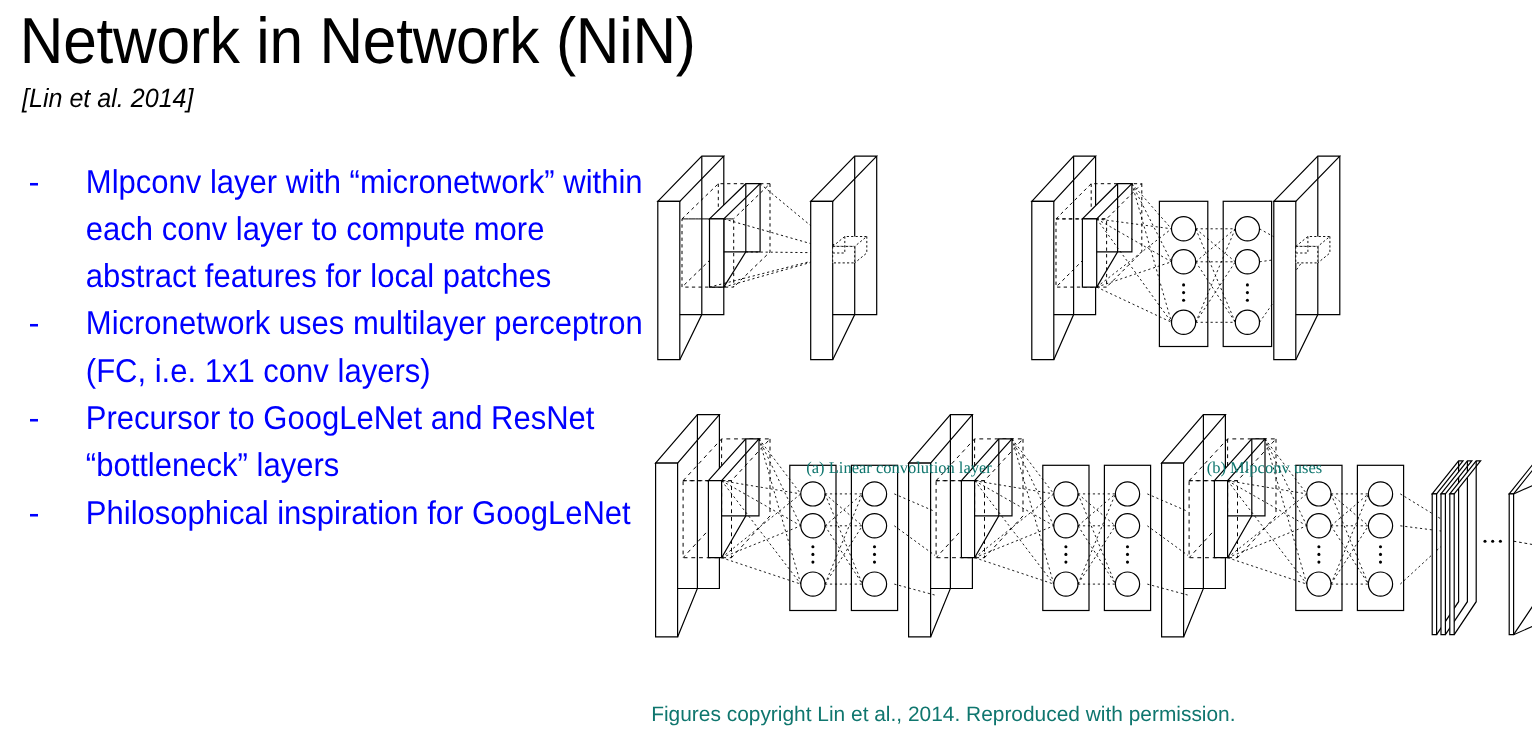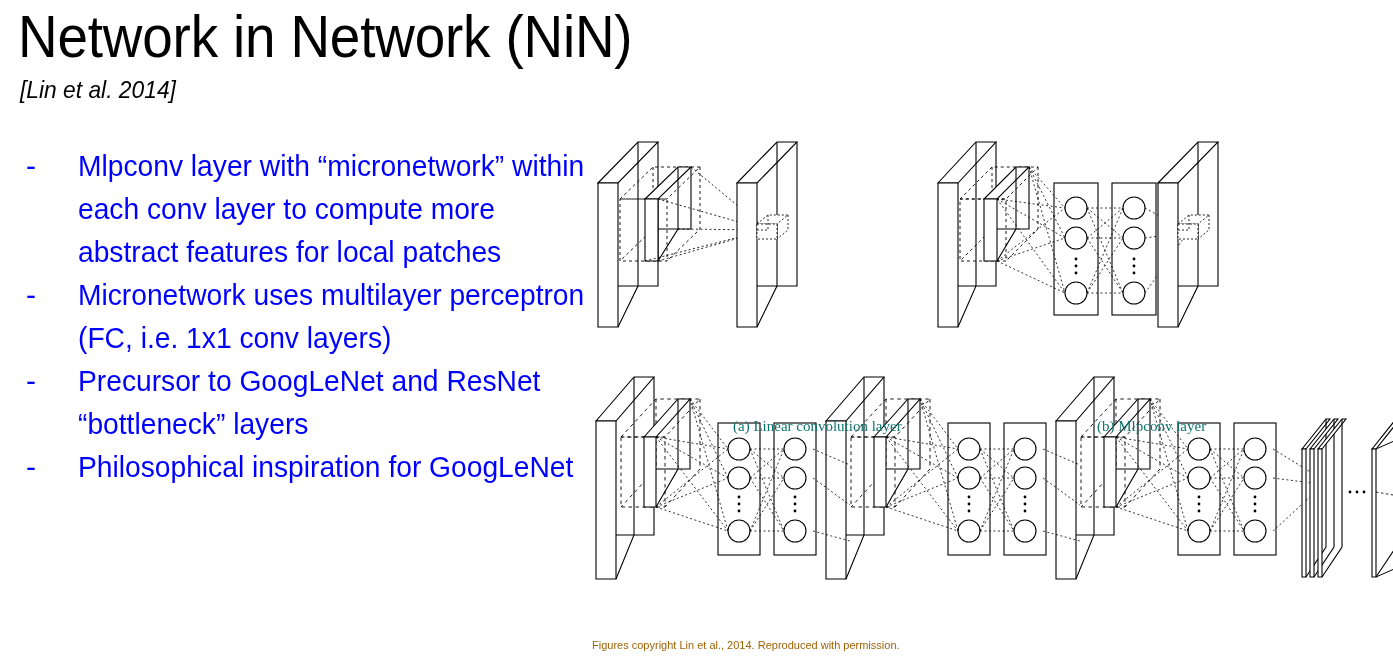--- a/index.html
+++ b/index.html
@@ -90,22 +90,22 @@
     color: #0f766e;
     white-space: nowrap;
   }
   #caption-a { left: 173px; top: 298px; }
   #caption-b { left: 537px; top: 298px; }
   #credit-line {
     position: absolute;
     left: 32px;
     top: 519px;
     font-family: "Liberation Sans", sans-serif;
-    font-size: 11px;
-    color: #a16207;
+    font-size: 19px;
+    color: #0f766e;
     white-space: nowrap;
   }
   svg { display: block; }
   .fig-svg { position: absolute; }
   #svg-a { left: 0px;   top: 0px; }
   #svg-b { left: 360px; top: 0px; }
   #svg-c { left: 0px;   top: 235px; }
 </style>
 </head>
 <body>
@@ -382,16 +382,16 @@
       <circle cx="949" cy="195" r="12" fill="#fff"></circle>
       <g fill="#000" stroke="none">
         <circle cx="949" cy="163" r="1.5"></circle>
           <circle cx="949" cy="170" r="1.5"></circle>
           <circle cx="949" cy="177" r="1.5"></circle>
       </g>
     </g>
   </svg>
 
   <div class="fig-caption" id="caption-a">(a) Linear convolution layer</div>
-  <div class="fig-caption" id="caption-b">(b) Mlpconv layer</div>
+  <div class="fig-caption" id="caption-b">(b) Mlpconv uses</div>
   <div id="credit-line">Figures copyright Lin et al., 2014. Reproduced with permission.</div>
 
 </div>
 
 </body></html>

